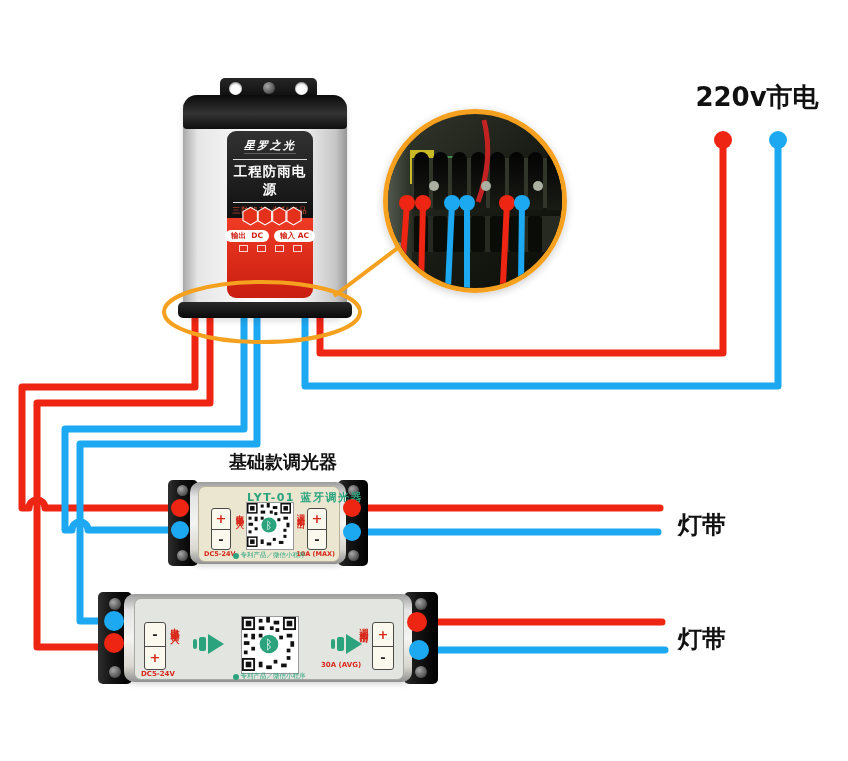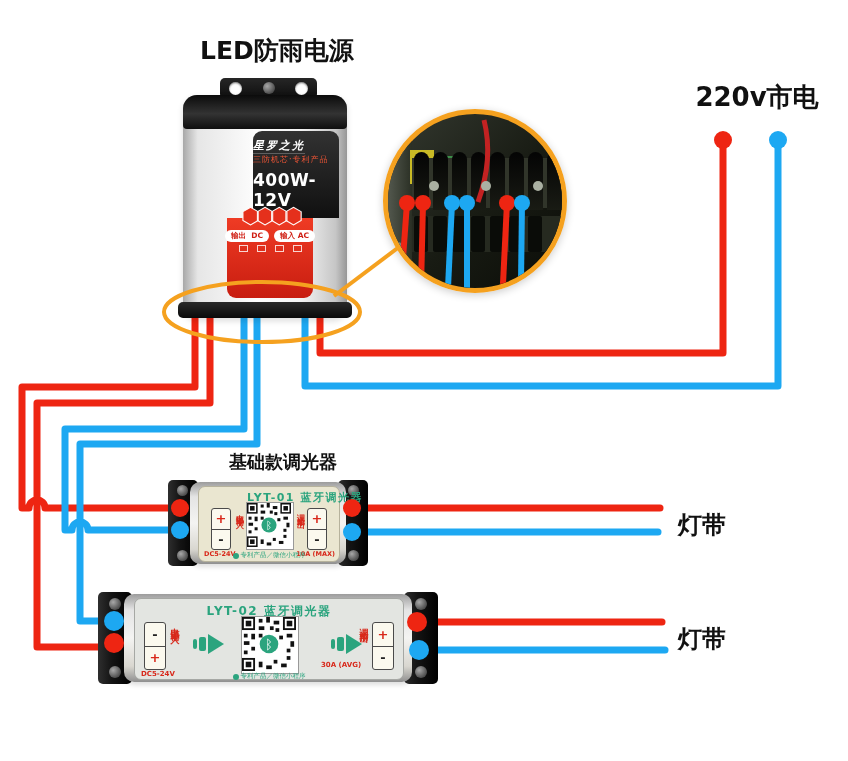--- a/index.html
+++ b/index.html
@@ -21,21 +21,21 @@
   .orange-stroke{stroke:var(--highlight-orange);fill:none;}
 
   
   .psu-bracket{background:linear-gradient(180deg,#262626,#0d0d0d);border-radius:5px;}
   .hole{background:#fff;border-radius:50%;box-shadow:inset 0 1px 2px #00000088;}
   .screw{border-radius:50%;background:radial-gradient(circle at 35% 35%,#a8a8a8,#5a5a5a 60%,#2e2e2e);}
   .psu-body{background:linear-gradient(90deg,#a8a8a8 0%,#e6e6e6 9%,#fdfdfd 45%,#f3f3f3 72%,#c6c6c6 93%,#969696 100%);
     border-radius:14px;box-shadow:0 3px 6px #00000022;}
   .psu-topband{background:linear-gradient(180deg,#0b0b0b,#333 55%,#0f0f0f);border-radius:14px 14px 4px 4px;}
   .psu-bottomcap{background:linear-gradient(180deg,#2a2a2a,#0a0a0a);border-radius:5px;}
-  .psu-panel-black{background:linear-gradient(180deg,#323232,#101010);border-radius:9px 9px 0 0;color:#fff;margin-left:26px;}
+  .psu-panel-black{background:linear-gradient(180deg,#323232,#101010);border-radius:9px 9px 0 0;color:#fff;text-align:center;}
   .psu-brand{font-size:11px;font-weight:bold;font-style:italic;letter-spacing:2px;padding-top:7px;border-bottom:1px solid #cccccc55;display:inline-block;}
   .psu-product{font-size:13.5px;font-weight:bold;letter-spacing:1px;margin:5px 6px 2px 6px;padding:3px 0;border-top:1px solid #ddd;border-bottom:1px solid #ddd;}
   .psu-tagline{font-size:8px;color:#f05535;letter-spacing:1px;}
   .psu-model{font-size:17px;font-weight:bold;letter-spacing:0.5px;margin-top:5px;}
   .psu-panel-red{background:linear-gradient(180deg,#ef3b24,#c81d10);border-radius:0 0 9px 9px;color:#fff;}
   .hexrow{text-align:center;font-size:21px;letter-spacing:-4px;color:#e5301c;-webkit-text-stroke:1px #ffffff;line-height:20px;}
   .spec-row{font-size:8.5px;font-weight:bold;white-space:nowrap;padding-left:7px;line-height:10.5px;text-align:left;}
   .pillrow{display:flex;justify-content:center;gap:5px;margin-top:4px;}
   .pill{background:#fff;color:#d02015;font-size:7.5px;font-weight:bold;border-radius:7px;padding:1px 6px;white-space:nowrap;}
   .termmarks{display:flex;justify-content:center;gap:9px;margin-top:3px;}
@@ -83,37 +83,37 @@
     <path class="wire wire-red" d="M195,300 L195,387 L22,387 L22,508 L29,508 A8,8 0 0 1 45,508 L176,508"></path>
     <path class="wire wire-blue" d="M244,300 L244,429 L65,429 L65,530 L72,530 A8,8 0 0 1 88,530 L176,530"></path>
     <path class="wire wire-red" d="M210,300 L210,403 L37,403 L37,647 L118,647"></path>
     <path class="wire wire-blue" d="M257,300 L257,444 L80,444 L80,621 L118,621"></path>
     <path class="wire wire-red cap-round" d="M352,508 L660,508"></path>
     <path class="wire wire-blue cap-round" d="M352,532 L658,532"></path>
     <path class="wire wire-red cap-round" d="M417,622 L662,622"></path>
     <path class="wire wire-blue cap-round" d="M419,650 L665,650"></path>
   </svg>
 
-  <div class="abs title" style="left:157px;top:34px;width:240px;font-size:25px;z-index:5;">LED防雨电源</div>
   <div class="abs title" style="left:647px;top:80px;width:220px;font-size:26px;z-index:5;">220v市电</div>
   <div class="abs title" style="left:183px;top:450px;width:200px;font-size:18px;z-index:5;font-family:Liberation Mono, monospace;">基础款调光器</div>
   <div class="abs title" style="left:678px;top:509px;width:100px;font-size:24px;text-align:left;z-index:5;">灯带</div>
   <div class="abs title" style="left:678px;top:623px;width:100px;font-size:24px;text-align:left;z-index:5;">灯带</div>
 
   <div class="abs" style="left:178px;top:77px;width:174px;height:241px;z-index:20;">
     <div class="abs psu-bracket" style="left:42px;top:1px;width:97px;height:21px;">
       <div class="abs hole" style="left:9px;top:4px;width:13px;height:13px;"></div>
       <div class="abs hole" style="left:75px;top:4px;width:13px;height:13px;"></div>
       <div class="abs screw" style="left:43px;top:4px;width:12px;height:12px;"></div>
     </div>
     <div class="abs psu-body" style="left:5px;top:18px;width:164px;height:223px;">
       <div class="abs psu-topband" style="left:0;top:0;width:164px;height:34px;"></div>
     </div>
     <div class="abs psu-panel-black" style="left:49px;top:54px;width:86px;height:87px;">
       <span class="psu-brand">星罗之光</span>
+      <div class="psu-product">工程防雨电源</div>
       <div class="psu-tagline">三防机芯·专利产品</div>
       <div class="psu-model">400W-12V</div>
     </div>
     <div class="abs psu-panel-red" style="left:49px;top:141px;width:86px;height:80px;">
       <div class="hexrow" style="margin-top:-12px;">⬢⬢⬢⬢</div>
       <div class="pillrow">
         <span class="pill"><span>输出</span>&nbsp;&nbsp;<span>DC</span></span>
         <span class="pill">输入 AC</span>
       </div>
       <div class="termmarks">
@@ -254,24 +254,20 @@
     <div class="abs cap" style="left:0;top:4px;width:34px;height:92px;">
       <div class="abs screw" style="left:11px;top:6px;width:12px;height:12px;"></div>
       <div class="abs screw" style="left:11px;top:74px;width:12px;height:12px;"></div>
     </div>
     <div class="abs cap" style="left:306px;top:4px;width:34px;height:92px;">
       <div class="abs screw" style="left:11px;top:6px;width:12px;height:12px;"></div>
       <div class="abs screw" style="left:11px;top:74px;width:12px;height:12px;"></div>
     </div>
     <div class="abs dimmer-body" style="left:26px;top:6px;width:288px;height:88px;"></div>
     <div class="abs dimmer-panel panel-silver" style="left:36px;top:10px;width:268px;height:80px;">
-      <div class="dimmer-header" style="font-size:12px;margin-top:4px;">
-        <span>LYT-02</span>
-        <span>蓝牙调光器</span>
-      </div>
       <div class="abs pmbox" style="left:9px;top:23px;width:20px;height:46px;">
         <div class="pmcell sign-minus">-</div>
         <div class="pmcell sign-plus">+</div>
       </div>
       <div class="abs vtext" style="left:33px;top:22px;height:48px;font-size:9px;">电源输入</div>
       <div class="abs rating" style="left:6px;top:71px;font-size:7px;">DC5-24V</div>
       <div class="abs arrow" style="left:58px;top:35px;">
         <span class="b1"></span>
           <span class="b2"></span>
           <span class="tri"></span>

